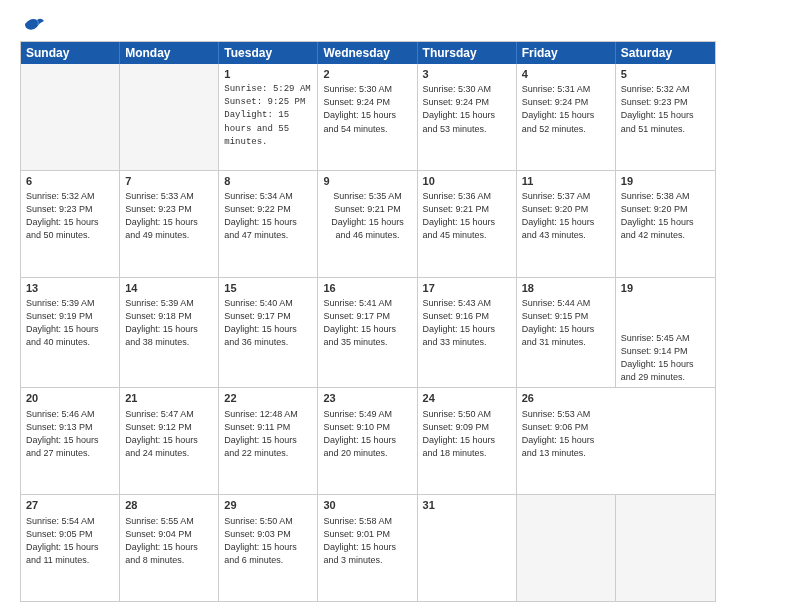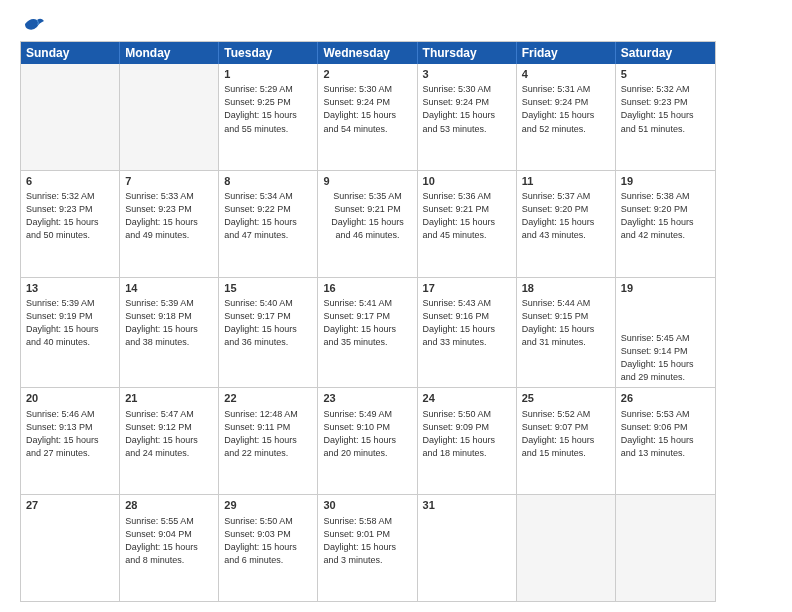--- a/index.html
+++ b/index.html
@@ -146,21 +146,21 @@
         <div class="cal-header-cell">Thursday</div>
         <div class="cal-header-cell">Friday</div>
         <div class="cal-header-cell">Saturday</div>
       </div>
     <div class="cal-body">
     <div class="cal-row">
           <div class="cal-cell empty"></div>
           <div class="cal-cell empty"></div>
           <div class="cal-cell">
             <span class="day-num">1</span>
-            <div class="cell-text" style="white-space: pre-line;">Sunrise: 5:29 AM
+            <div class="cell-text" style="white-space: pre-line; font-family: Liberation Mono, monospace;">Sunrise: 5:29 AM
 Sunset: 9:25 PM
 Daylight: 15 hours and 55 minutes.</div>
           </div>
           <div class="cal-cell">
             <span class="day-num">2</span>
             <div class="cell-text" style="white-space: pre-line;">Sunrise: 5:30 AM
 Sunset: 9:24 PM
 Daylight: 15 hours and 54 minutes.</div>
           </div>
           <div class="cal-cell">
@@ -295,35 +295,32 @@
 Sunset: 9:10 PM
 Daylight: 15 hours and 20 minutes.</div>
           </div>
           <div class="cal-cell">
             <span class="day-num">24</span>
             <div class="cell-text" style="white-space: pre-line;">Sunrise: 5:50 AM
 Sunset: 9:09 PM
 Daylight: 15 hours and 18 minutes.</div>
           </div>
           <div class="cal-cell">
-            <span class="day-num">25</span>
-            <div class="cell-text" style="white-space: pre-line;">Sunrise: 5:52 AM
-Sunset: 9:07 PM
-Daylight: 15 hours and 15 minutes.</div>
-          </div>
-          <div class="cal-cell">
             <span class="day-num">26</span>
             <div class="cell-text" style="white-space: pre-line;">Sunrise: 5:53 AM
 Sunset: 9:06 PM
 Daylight: 15 hours and 13 minutes.</div>
           </div>
         </div>
         <div class="cal-row">
           <div class="cal-cell">
             <span class="day-num">27</span>
+            <div class="cell-text" style="white-space: pre-line;">Sunrise: 5:54 AM
+Sunset: 9:05 PM
+Daylight: 15 hours and 11 minutes.</div>
           </div>
           <div class="cal-cell">
             <span class="day-num">28</span>
             <div class="cell-text" style="white-space: pre-line;">Sunrise: 5:55 AM
 Sunset: 9:04 PM
 Daylight: 15 hours and 8 minutes.</div>
           </div>
           <div class="cal-cell">
             <span class="day-num">29</span>
             <div class="cell-text" style="white-space: pre-line;">Sunrise: 5:50 AM

